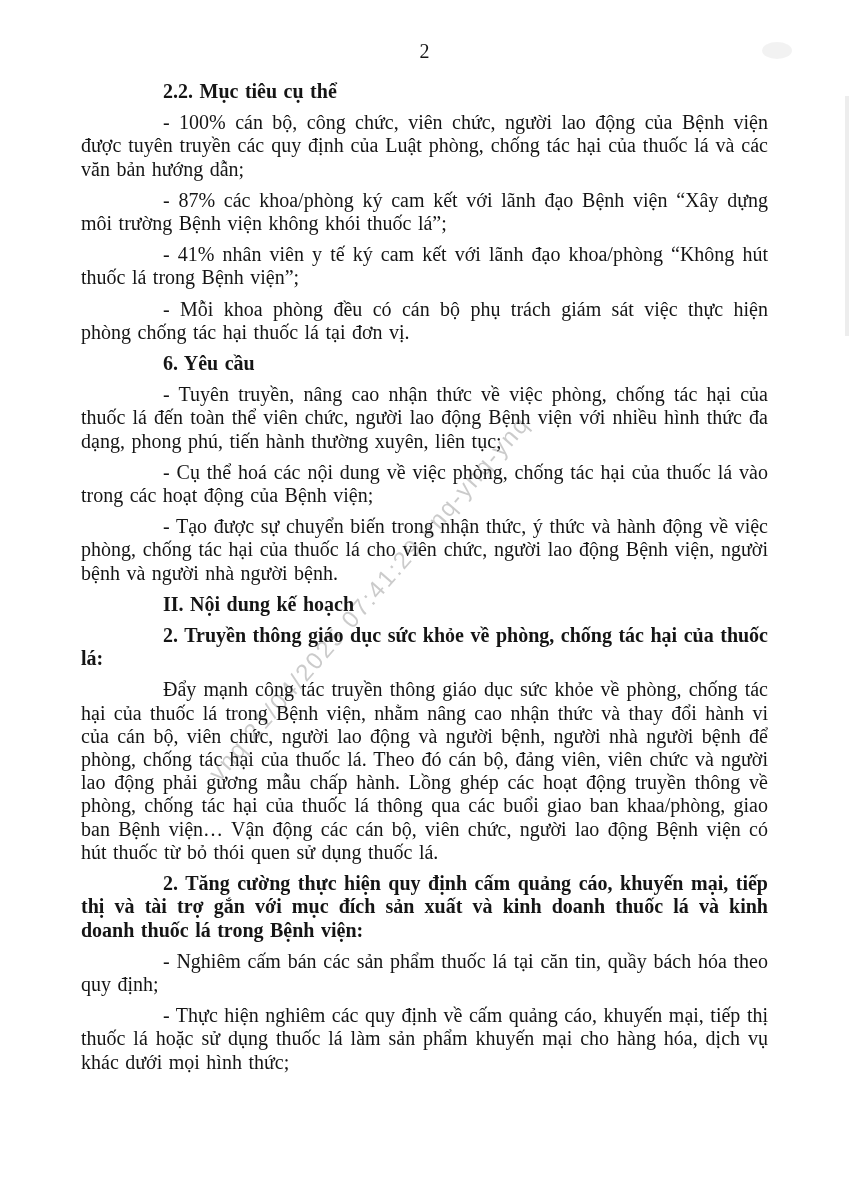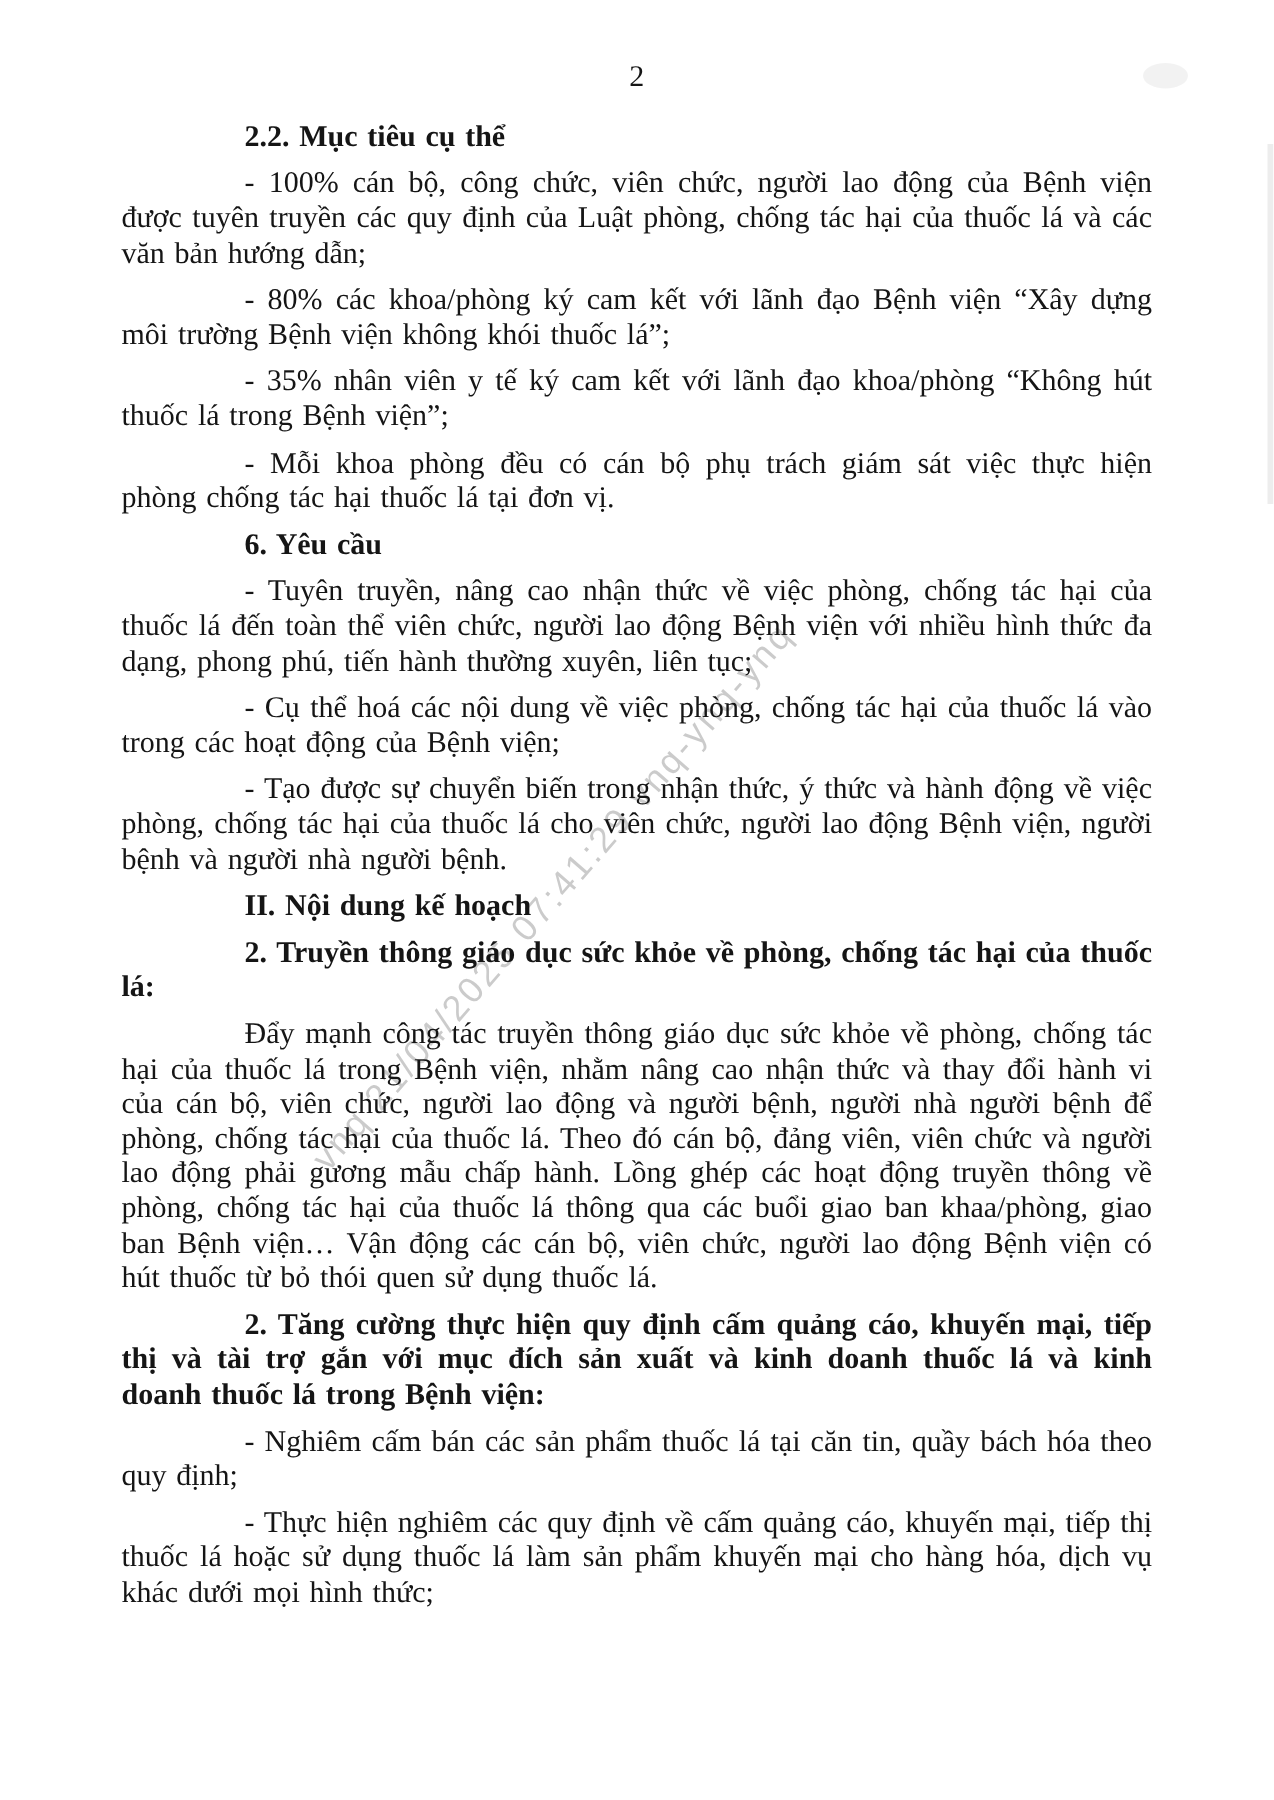--- a/index.html
+++ b/index.html
@@ -68,22 +68,22 @@
 
 <div class="page">
 
   <div class="watermark">vnq 21/04/2025 07:41:29 vnq-ynq-ynq</div>
 
   <div class="page-number">2</div>
 
   <div class="content">
     <p class="block bold">2.2. Mục tiêu cụ thể</p>
     <p class="block">- 100% cán bộ, công chức, viên chức, người lao động của Bệnh viện được tuyên truyền các quy định của Luật phòng, chống tác hại của thuốc lá và các văn bản hướng dẫn;</p>
-    <p class="block">- 80% các khoa/phòng ký cam kết với lãnh đạo Bệnh viện “Xây dựng môi trường Bệnh viện không khói thuốc lá”;</p>
-    <p class="block">- 35% nhân viên y tế ký cam kết với lãnh đạo khoa/phòng “Không hút thuốc lá trong Bệnh viện”;</p>
+    <p class="block">- 87% các khoa/phòng ký cam kết với lãnh đạo Bệnh viện “Xây dựng môi trường Bệnh viện không khói thuốc lá”;</p>
+    <p class="block">- 41% nhân viên y tế ký cam kết với lãnh đạo khoa/phòng “Không hút thuốc lá trong Bệnh viện”;</p>
     <p class="block">- Mỗi khoa phòng đều có cán bộ phụ trách giám sát việc thực hiện phòng chống tác hại thuốc lá tại đơn vị.</p>
     <p class="block bold">6. Yêu cầu</p>
     <p class="block">- Tuyên truyền, nâng cao nhận thức về việc phòng, chống tác hại của thuốc lá đến toàn thể viên chức, người lao động Bệnh viện với nhiều hình thức đa dạng, phong phú, tiến hành thường xuyên, liên tục;</p>
     <p class="block">- Cụ thể hoá các nội dung về việc phòng, chống tác hại của thuốc lá vào trong các hoạt động của Bệnh viện;</p>
     <p class="block">- Tạo được sự chuyển biến trong nhận thức, ý thức và hành động về việc phòng, chống tác hại của thuốc lá cho viên chức, người lao động Bệnh viện, người bệnh và người nhà người bệnh.</p>
     <p class="block bold">II. Nội dung kế hoạch</p>
     <p class="block bold">2. Truyền thông giáo dục sức khỏe về phòng, chống tác hại của thuốc lá:</p>
     <p class="block">Đẩy mạnh công tác truyền thông giáo dục sức khỏe về phòng, chống tác hại của thuốc lá trong Bệnh viện, nhằm nâng cao nhận thức và thay đổi hành vi của cán bộ, viên chức, người lao động và người bệnh, người nhà người bệnh để phòng, chống tác hại của thuốc lá. Theo đó cán bộ, đảng viên, viên chức và người lao động phải gương mẫu chấp hành. Lồng ghép các hoạt động truyền thông về phòng, chống tác hại của thuốc lá thông qua các buổi giao ban khaa/phòng, giao ban Bệnh viện… Vận động các cán bộ, viên chức, người lao động Bệnh viện có hút thuốc từ bỏ thói quen sử dụng thuốc lá.</p>
     <p class="block bold">2. Tăng cường thực hiện quy định cấm quảng cáo, khuyến mại, tiếp thị và tài trợ gắn với mục đích sản xuất và kinh doanh thuốc lá và kinh doanh thuốc lá trong Bệnh viện:</p>
     <p class="block">- Nghiêm cấm bán các sản phẩm thuốc lá tại căn tin, quầy bách hóa theo quy định;</p>

